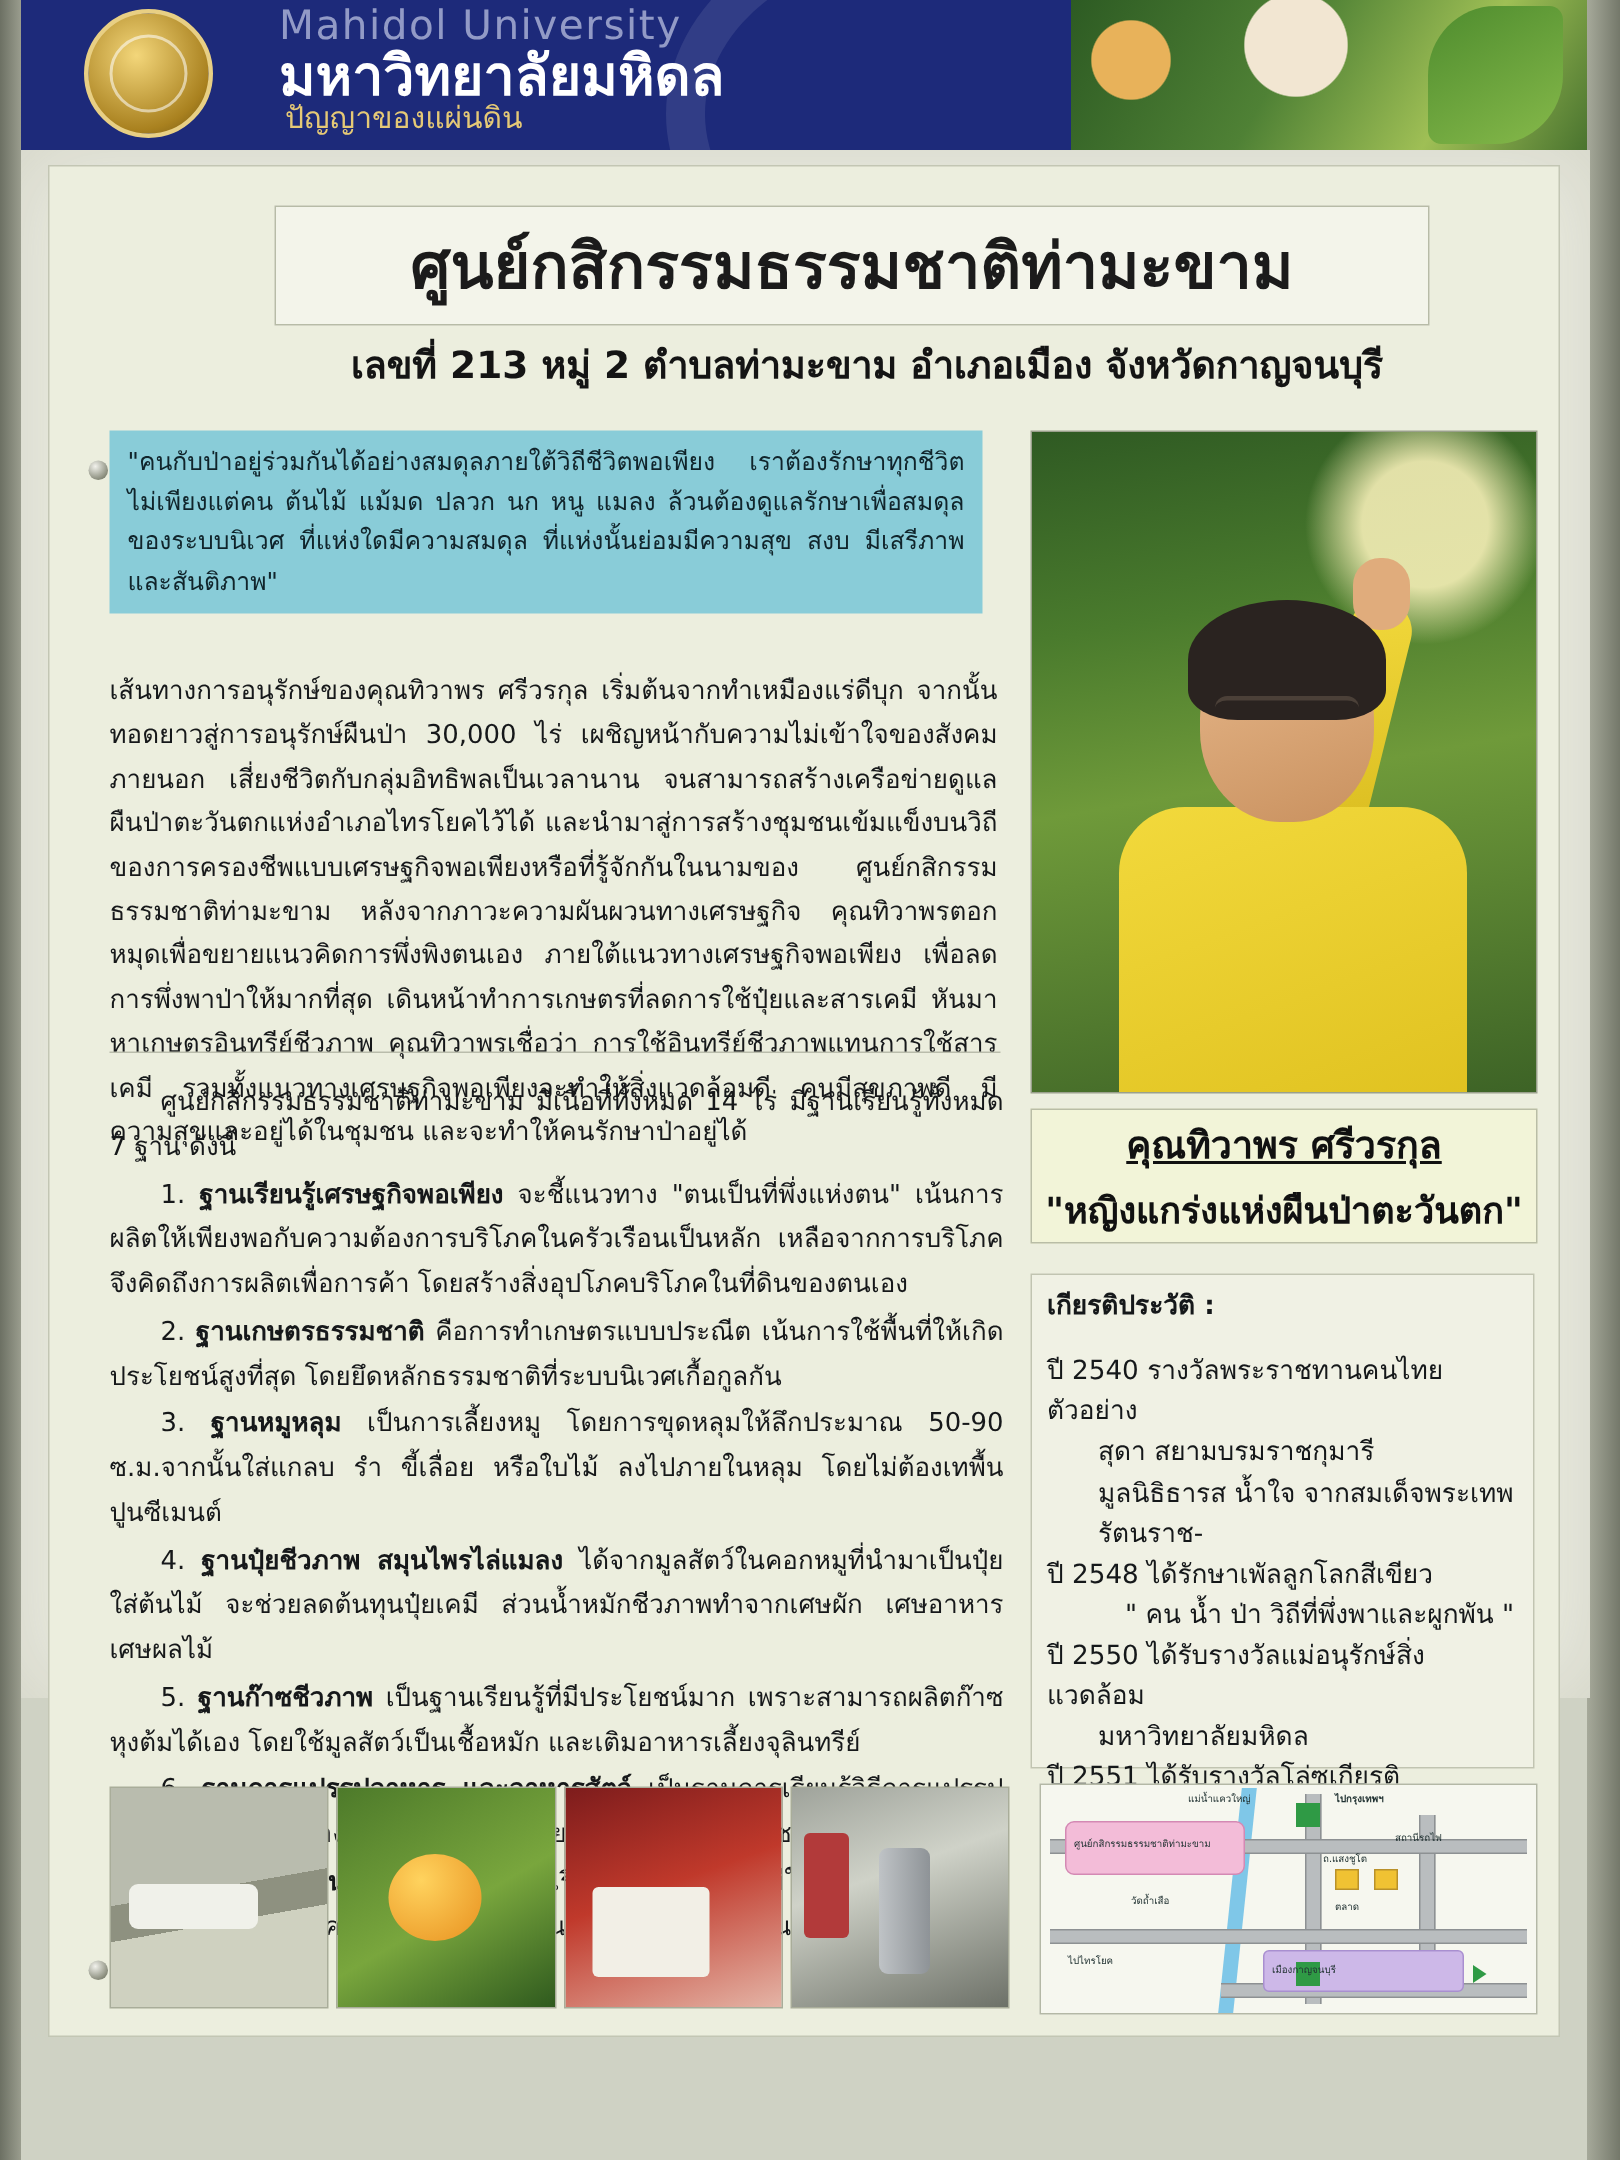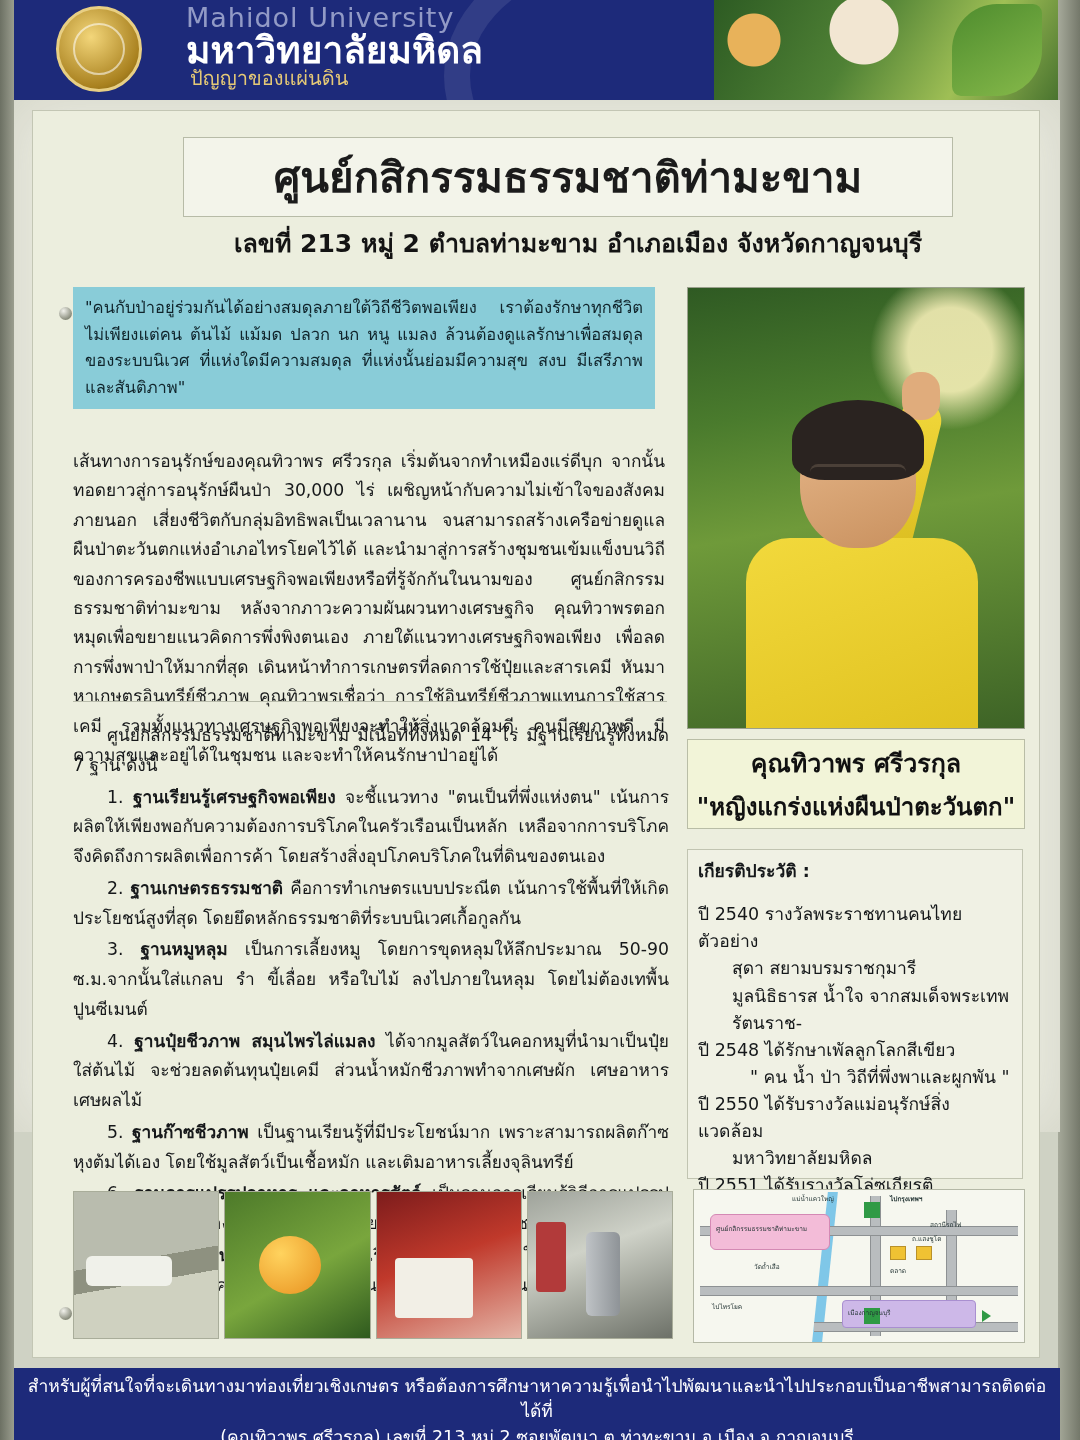--- a/index.html
+++ b/index.html
@@ -263,20 +263,21 @@
     border: 1px solid #b9bda6;
     display: flex;
     flex-direction: column;
     align-items: center;
     justify-content: center;
   }
   .name-plate .n1 {
     font-size: 25px;
     font-weight: bold;
     color: #111;
+    text-decoration: underline;
   }
   .name-plate .n2 {
     font-size: 24px;
     font-weight: bold;
     color: #111;
     margin-top: 4px;
   }
 
   .awards {
     position: absolute;
@@ -516,30 +517,25 @@
         <div class="pink"></div>
         <div class="purple"></div>
         <div class="green-box" style="left:170px; top:12px;"></div>
         <div class="green-box" style="left:170px; top:118px;"></div>
         <div class="ylw-box" style="left:196px; top:56px;"></div>
         <div class="ylw-box" style="left:222px; top:56px;"></div>
         <div class="arrow" style="left:288px; top:120px;"></div>
         <div class="tag" style="left:22px; top:34px;">ศูนย์กสิกรรมธรรมชาติท่ามะขาม</div>
         <div class="tag" style="left:98px; top:4px;">แม่น้ำแควใหญ่</div>
         <div class="tag" style="left:196px; top:4px;font-weight:bold;">ไปกรุงเทพฯ</div>
-        <div class="tag" style="left:188px; top:44px;padding-left:30px;">ถ.แสงชูโต</div>
+        <div class="tag" style="left:188px; top:44px;">ถ.แสงชูโต</div>
         <div class="tag" style="left:196px; top:76px;">ตลาด</div>
         <div class="tag" style="left:236px; top:30px;">สถานีรถไฟ</div>
         <div class="tag" style="left:18px; top:112px;">ไปไทรโยค</div>
         <div class="tag" style="left:60px; top:72px;">วัดถ้ำเสือ</div>
         <div class="tag" style="left:154px; top:118px;">เมืองกาญจนบุรี</div>
       </div>
 
     </div>
   </div>
 
-  <div class="footer-band">
-    <div>สำหรับผู้ที่สนใจที่จะเดินทางมาท่องเที่ยวเชิงเกษตร หรือต้องการศึกษาหาความรู้เพื่อนำไปพัฒนาและนำไปประกอบเป็นอาชีพสามารถติดต่อได้ที่</div>
-    <div>(คุณทิวาพร  ศรีวรกุล)  เลขที่ 213 หมู่ 2 ซอยพัฒนา ต.ท่าทะขาม อ.เมือง จ.กาญจนบุรี</div>
-
-  </div>
 
 </div>
 
 </body></html>

